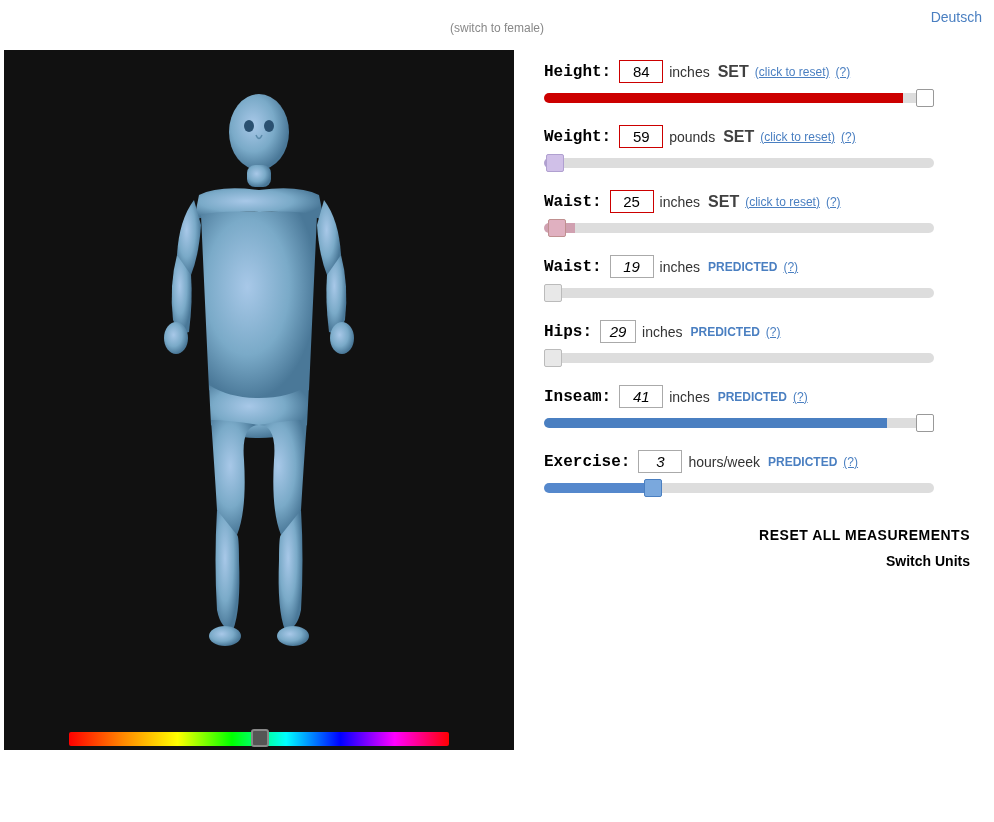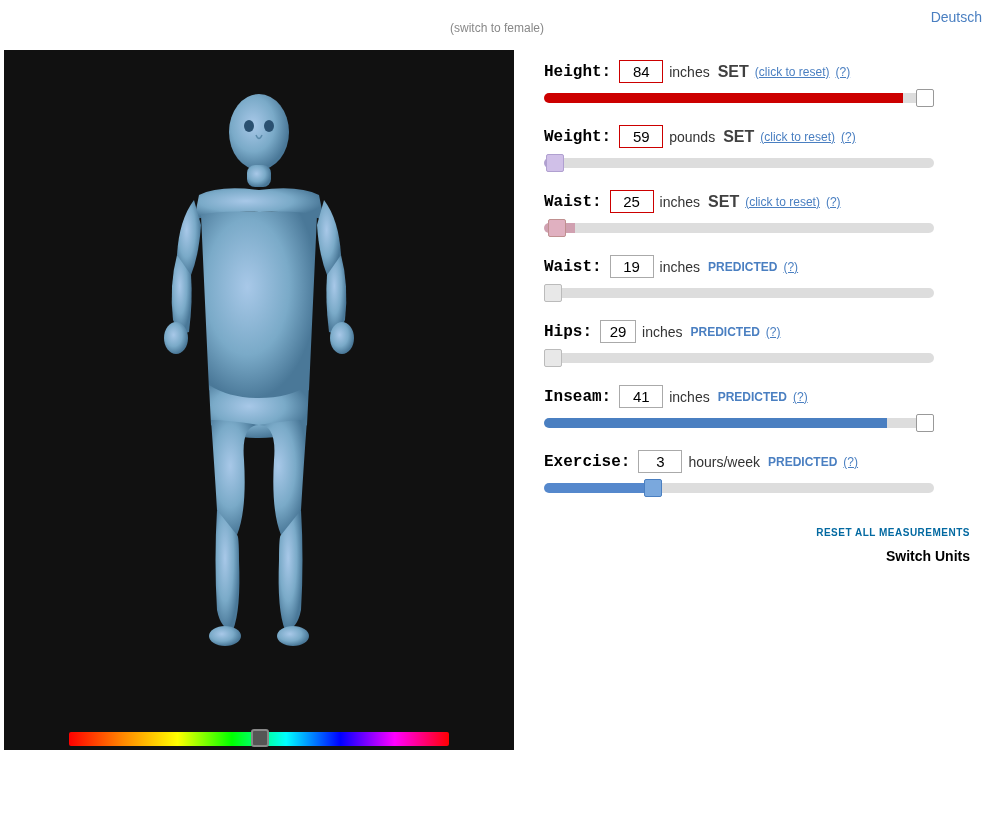--- a/index.html
+++ b/index.html
@@ -123,20 +123,21 @@
       padding: 2px 6px;
       font-size: 15px;
       color: #000;
       min-width: 36px;
       text-align: center;
       background: #fff;
     }
 
     .measurement-value-box.predicted {
       border: 1px solid #aaa;
+      font-style: italic;
     }
 
     .measurement-unit {
       font-size: 14px;
       color: #333;
       margin-left: 2px;
     }
 
     .measurement-status-set {
       font-size: 16px;
@@ -227,22 +228,22 @@
     .bottom-actions {
       margin-top: 30px;
       display: flex;
       flex-direction: column;
       align-items: flex-end;
     }
 
     .reset-all-btn {
       background: none;
       border: none;
-      color: #0369a1;
-      font-size: 10px;
+      color: #000000;
+      font-size: 14px;
       font-weight: bold;
       letter-spacing: 0.5px;
       cursor: pointer;
       text-transform: uppercase;
       margin-bottom: 10px;
     }
 
     .switch-units-btn {
       background: none;
       border: none;

